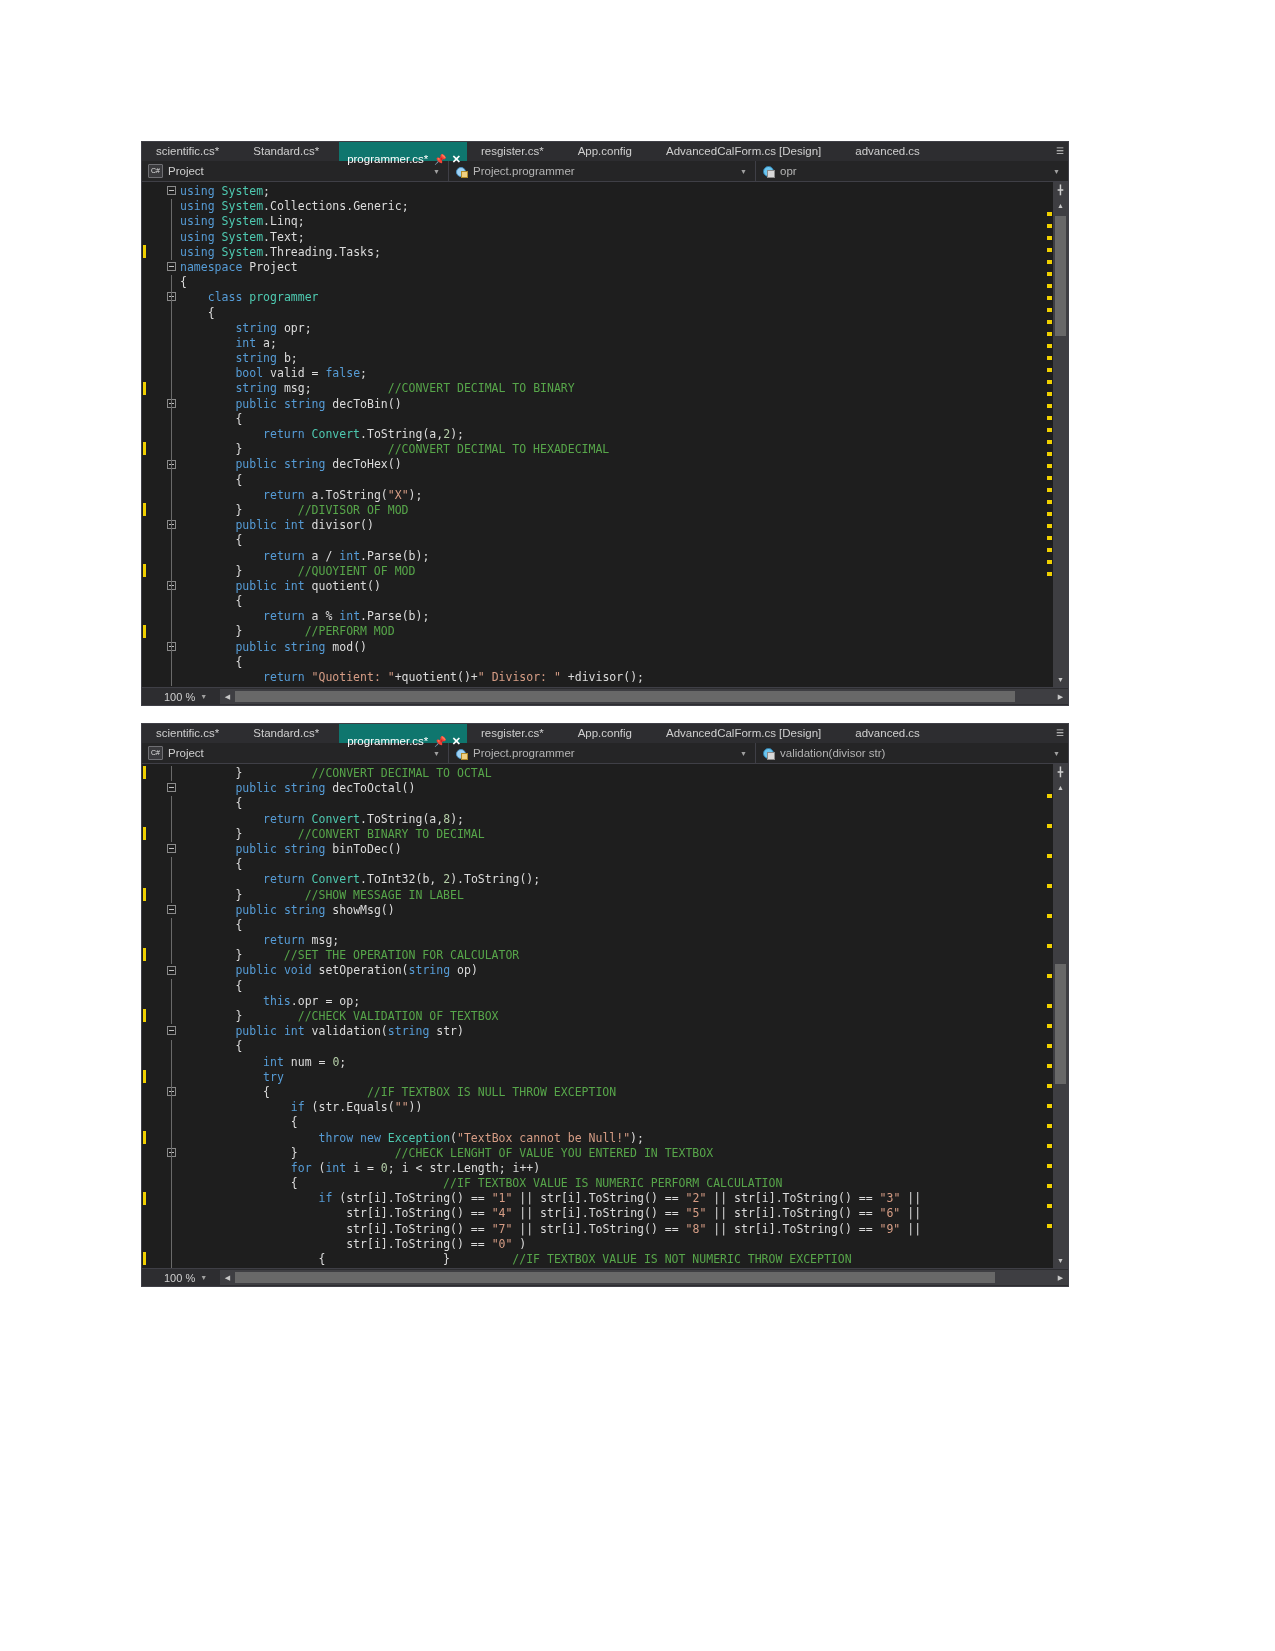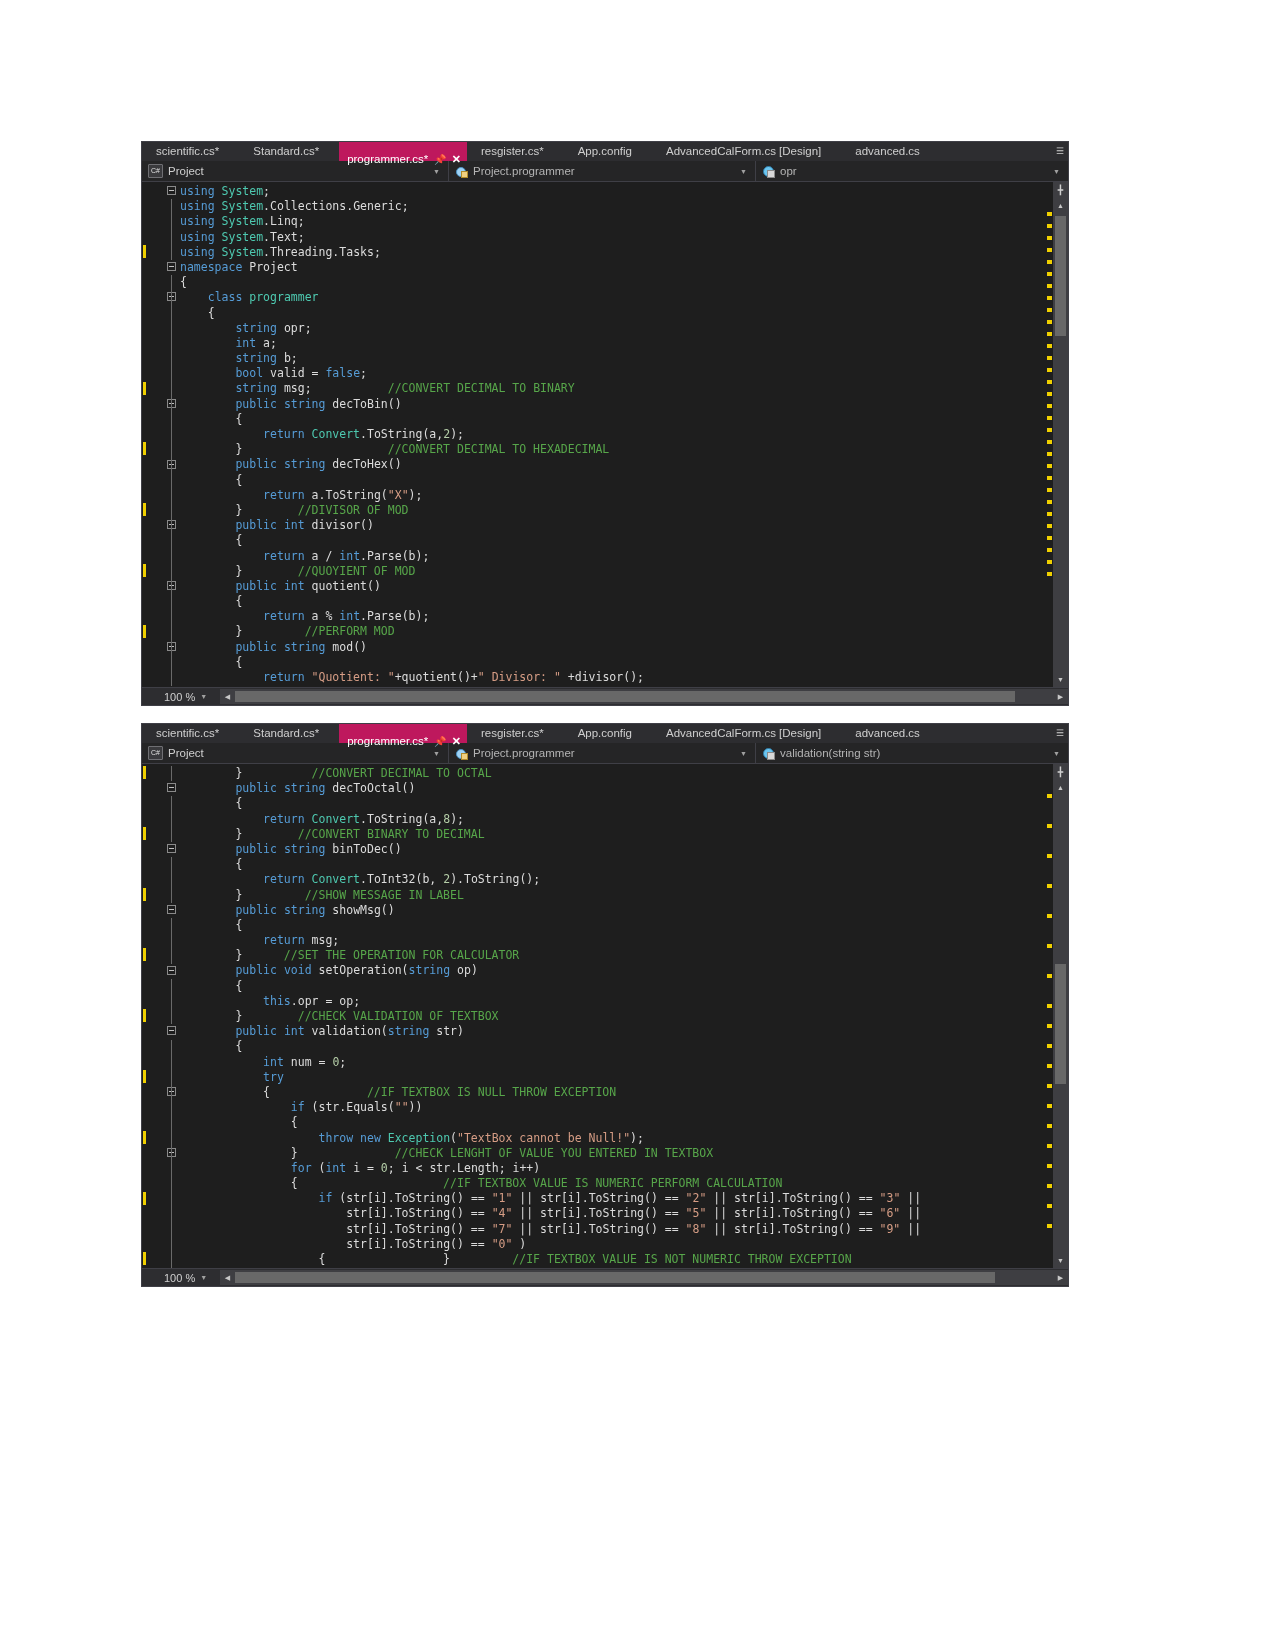--- a/index.html
+++ b/index.html
@@ -14,21 +14,21 @@
 
   
   .tabstrip{
     display:flex;align-items:stretch;height:19px;background:#2d2d30;
     position:relative;font-size:11.5px;color:#d0d0d0;
   }
   .tab{
     display:flex;align-items:center;padding:0 14px;white-space:nowrap;
     color:#cfcfcf;line-height:19px;
   }
-  .tab.active{background:#be185d;color:#ffffff;padding:15px 6px 0 8px;align-items:center;}
+  .tab.active{background:#0f766e;color:#ffffff;padding:15px 6px 0 8px;align-items:center;}
   .tab .tname{margin-right:6px;}
   .tab .pin{font-size:10px;margin-right:5px;color:#ffffff;}
   .tab .xbtn{font-size:11px;color:#ffffff;font-weight:bold;}
   .tabstrip .spacer{flex:1;}
   .tabmenu{
     width:16px;background:#2d2d30;color:#d0d0d0;font-size:9px;
     display:flex;align-items:center;justify-content:center;
   }
   .tabmenu .bars{line-height:0.8;text-align:center;}
 
@@ -315,21 +315,21 @@
       <span class="navtext">Project</span>
       <span class="arrow">▼</span>
     </div>
     <div class="navcell type">
       <span class="navicon ic-class"></span>
       <span class="navtext nav-dim">Project.programmer</span>
       <span class="arrow">▼</span>
     </div>
     <div class="navcell mem">
       <span class="navicon ic-field"></span>
-      <span class="navtext nav-dim">validation(string str)</span>
+      <span class="navtext nav-dim">validation(divisor str)</span>
       <span class="arrow">▼</span>
     </div>
   </div>
 
   <div class="editor">
     <div class="changebar" id="cb2">
         <div class="mark y" style="top: 2px;"></div>
         <div class="mark y" style="top: 62.8px;"></div>
         <div class="mark y" style="top: 123.6px;"></div>
         <div class="mark y" style="top: 184.4px;"></div>

